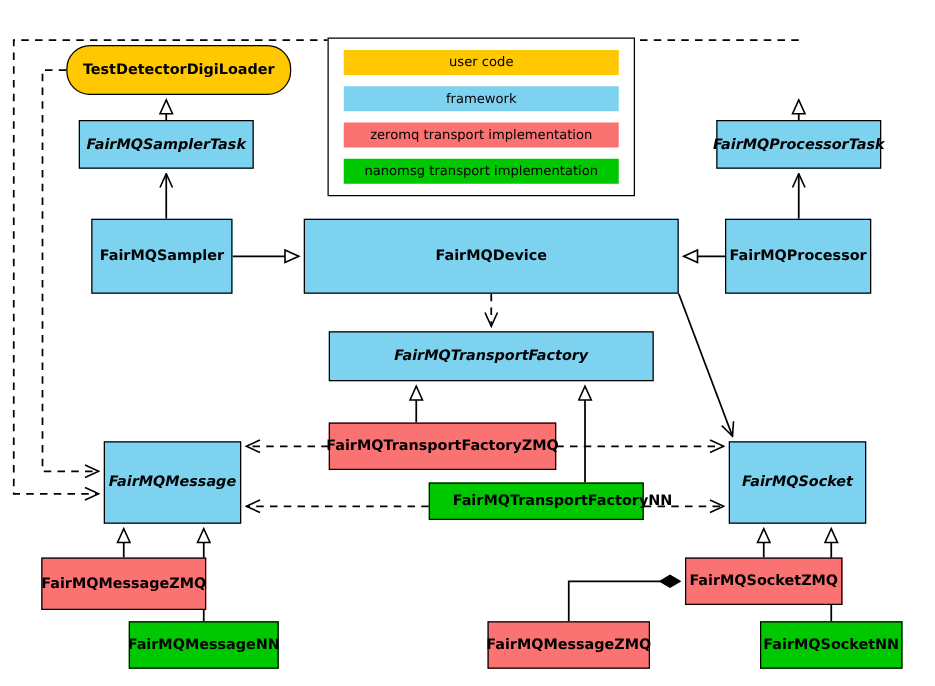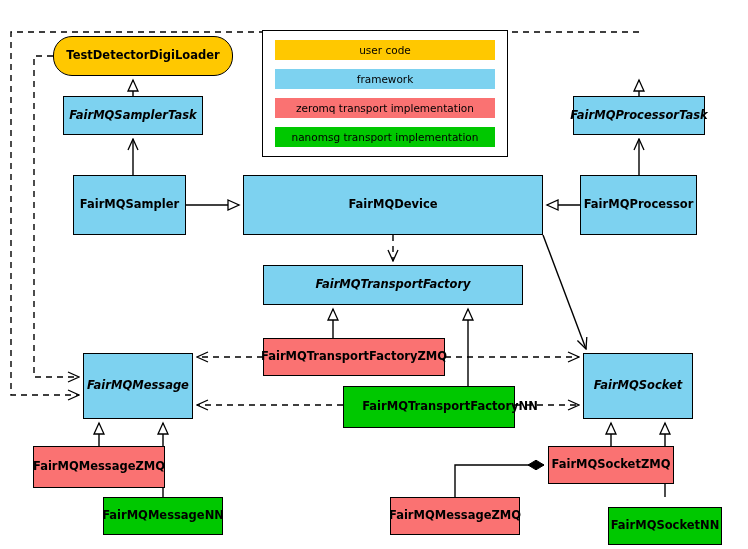--- a/index.html
+++ b/index.html
@@ -126,21 +126,21 @@
   </div>
 
   <div class="node c-fw abstract" style="left:263px;top:265px;width:260px;height:40px;">
     <span>FairMQTransportFactory</span>
   </div>
 
   <div class="node c-zmq" style="left:263px;top:338px;width:182px;height:38px;">
     <span>FairMQTransportFactoryZMQ</span>
   </div>
 
-  <div class="node c-nn" style="left:343px;top:386px;width:172px;height:42px;padding-left:42px;">
+  <div class="node c-nn" style="left:343px;top:386px;width:172px;height:30px;padding-left:42px;">
     <span>FairMQTransportFactoryNN</span>
   </div>
 
   <div class="node c-fw abstract" style="left:83px;top:353px;width:110px;height:66px;">
     <span>FairMQMessage</span>
   </div>
 
   <div class="node c-fw abstract" style="left:583px;top:353px;width:110px;height:66px;">
     <span>FairMQSocket</span>
   </div>
@@ -150,21 +150,21 @@
   </div>
 
   <div class="node c-nn" style="left:103px;top:497px;width:120px;height:38px;">
     <span>FairMQMessageNN</span>
   </div>
 
   <div class="node c-zmq" style="left:548px;top:446px;width:126px;height:38px;">
     <span>FairMQSocketZMQ</span>
   </div>
 
-  <div class="node c-nn" style="left:608px;top:497px;width:114px;height:38px;margin-top:10px;">
+  <div class="node c-nn" style="left:608px;top:497px;width:114px;height:38px;">
     <span>FairMQSocketNN</span>
   </div>
 
   <div class="node c-zmq" style="left:390px;top:497px;width:130px;height:38px;">
     <span>FairMQMessageZMQ</span>
   </div>
 
 </div>
 
 </body></html>

